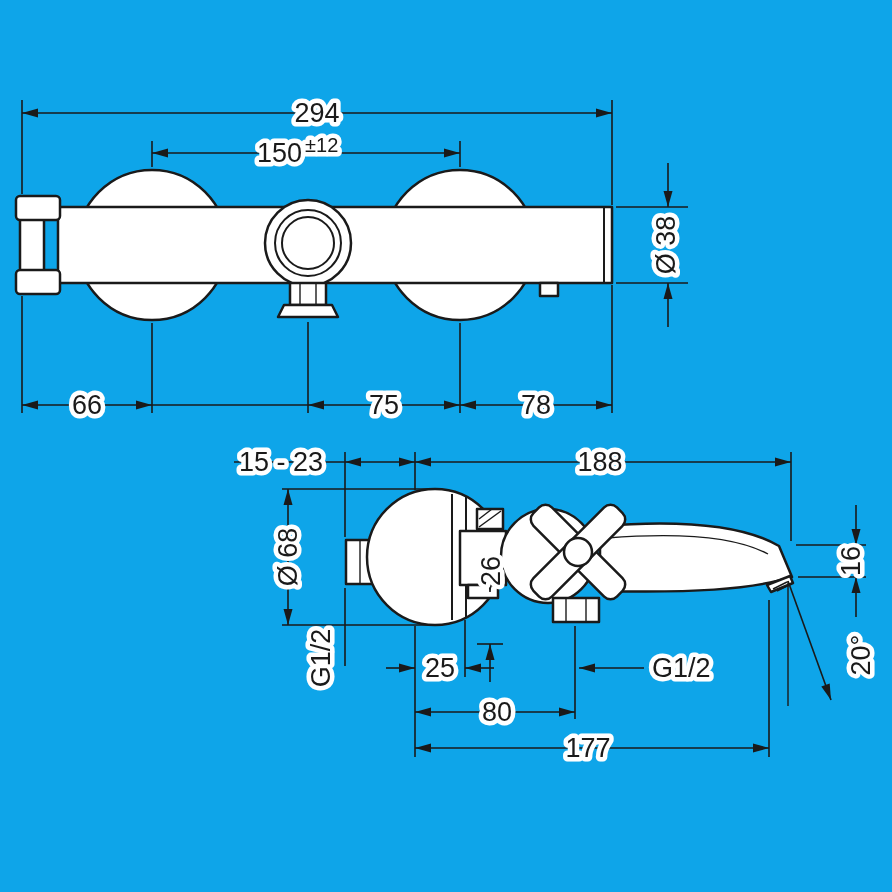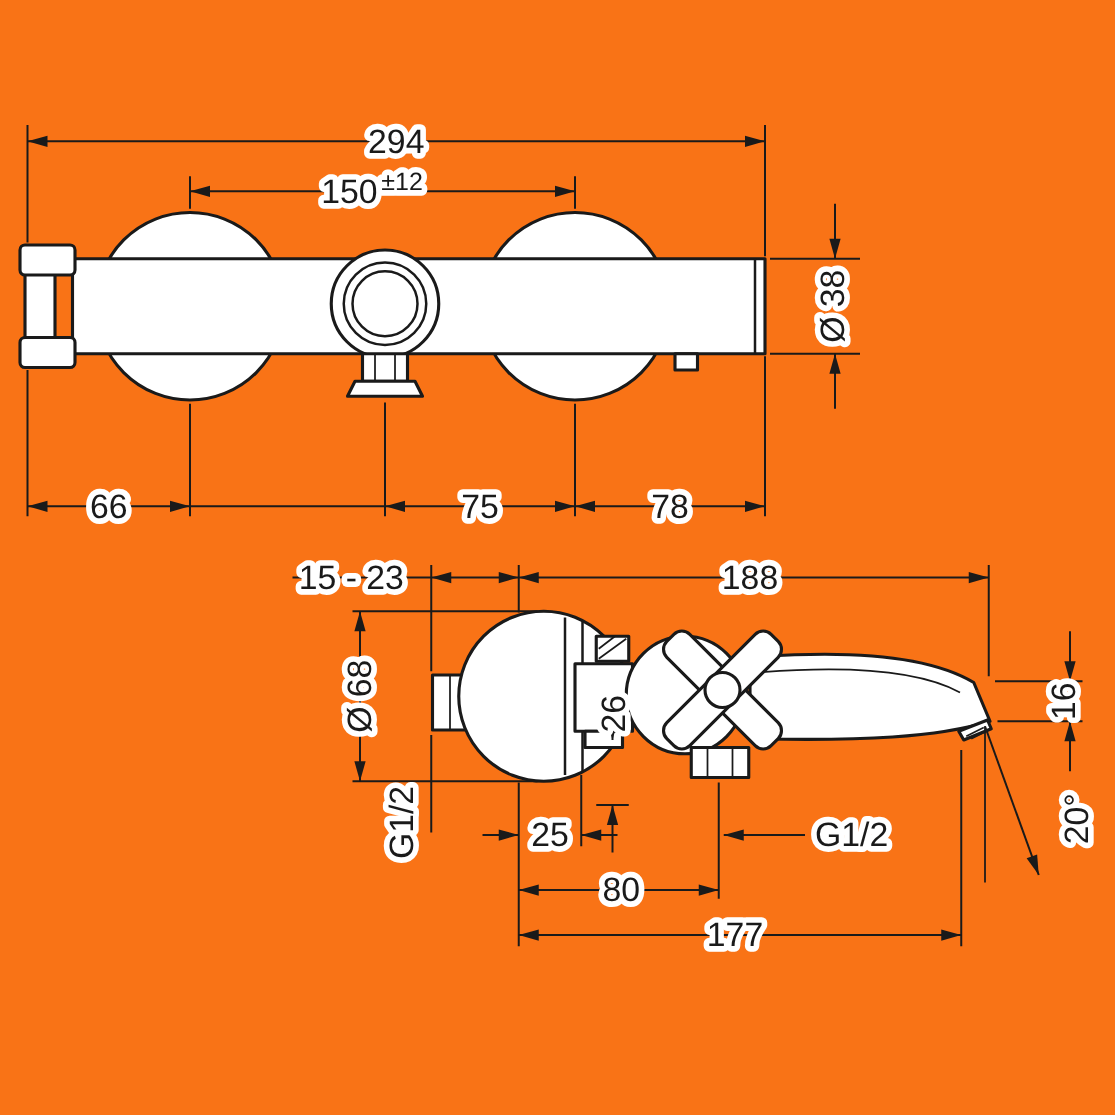--- a/index.html
+++ b/index.html
@@ -1,16 +1,16 @@
 <!DOCTYPE html>
 <html><head>
 <meta charset="utf-8">
 <style>
   html,body{margin:0;padding:0;background:#ffffff;}
-  .page{width:892px;height:892px;background:#f97316;position:relative;overflow:hidden;}
+  .page{width:892px;height:892px;background:#0ea5e9;position:relative;overflow:hidden;}
   svg{display:block;}
   .shape{fill:#ffffff;stroke:#1a1a1a;stroke-width:2.5;stroke-linejoin:round;stroke-linecap:round;}
   .thin{fill:none;stroke:#1a1a1a;stroke-width:2;stroke-linejoin:round;}
   .hair{fill:none;stroke:#1a1a1a;stroke-width:1.4;}
   .dim{fill:none;stroke:#1a1a1a;stroke-width:1.6;}
   .arr{fill:#1a1a1a;stroke:none;}
   text{font-family:"Liberation Sans","DejaVu Sans",sans-serif;font-size:27px;fill:#1a1a1a;
        paint-order:stroke;stroke:#ffffff;stroke-width:9px;stroke-linejoin:round;}
   .sup{font-size:20px;}
 </style>

